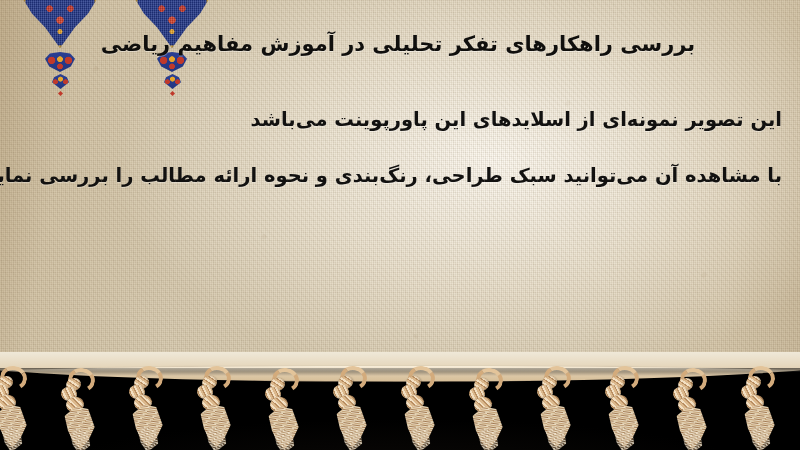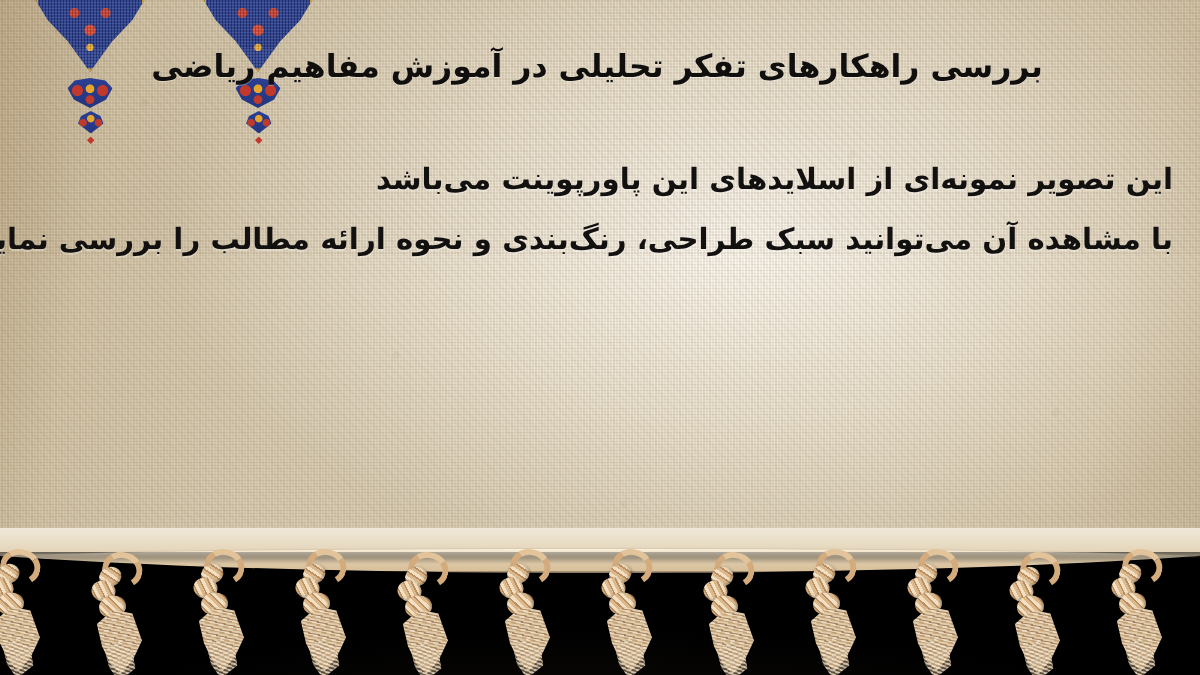--- a/index.html
+++ b/index.html
@@ -62,21 +62,21 @@
     position:absolute;right:18px;top:110px;width:766px;
     direction:rtl;text-align:right;
   }
   .body-line{
     font-size:20px;font-weight:700;color:#121110;
     line-height:1.0;
     margin:0 0 19px 0;
     text-shadow:0 1px 0 rgba(255,255,255,.30);
     white-space:nowrap;
   }
-  .body-line.l1{font-size:19.5px;margin-bottom:20px;}
+  .body-line.l1{font-size:19.5px;margin-bottom:36px;}
   .body-line.l2{font-size:19.5px;margin-bottom:20px;}
   .body-line.l3{font-size:19.5px;margin-bottom:0;}
 
   
   .medallion{
     position:absolute;
     width:74px;height:48px;
   }
   .med-body{
     position:absolute;left:0;top:-34px;width:74px;height:82px;

